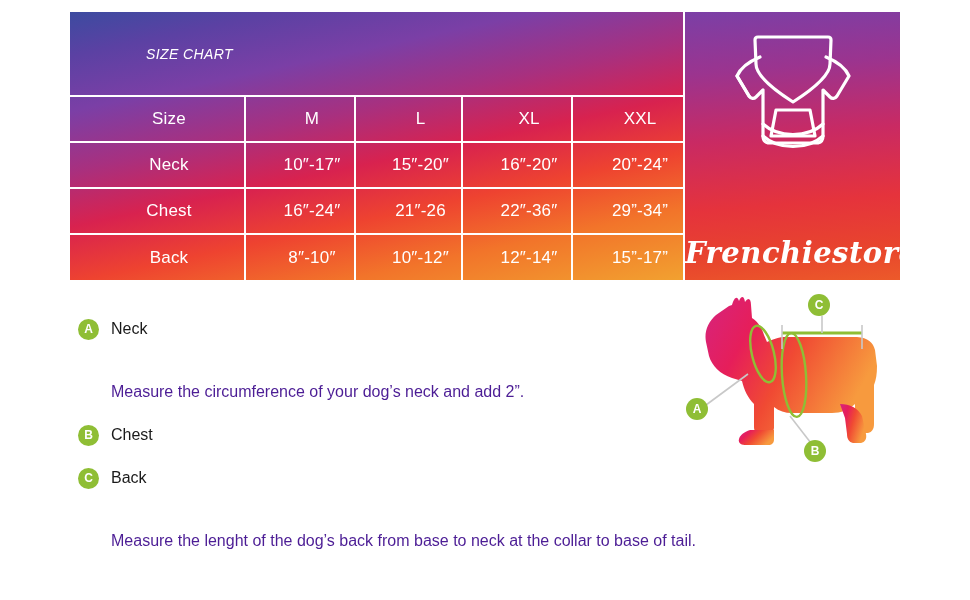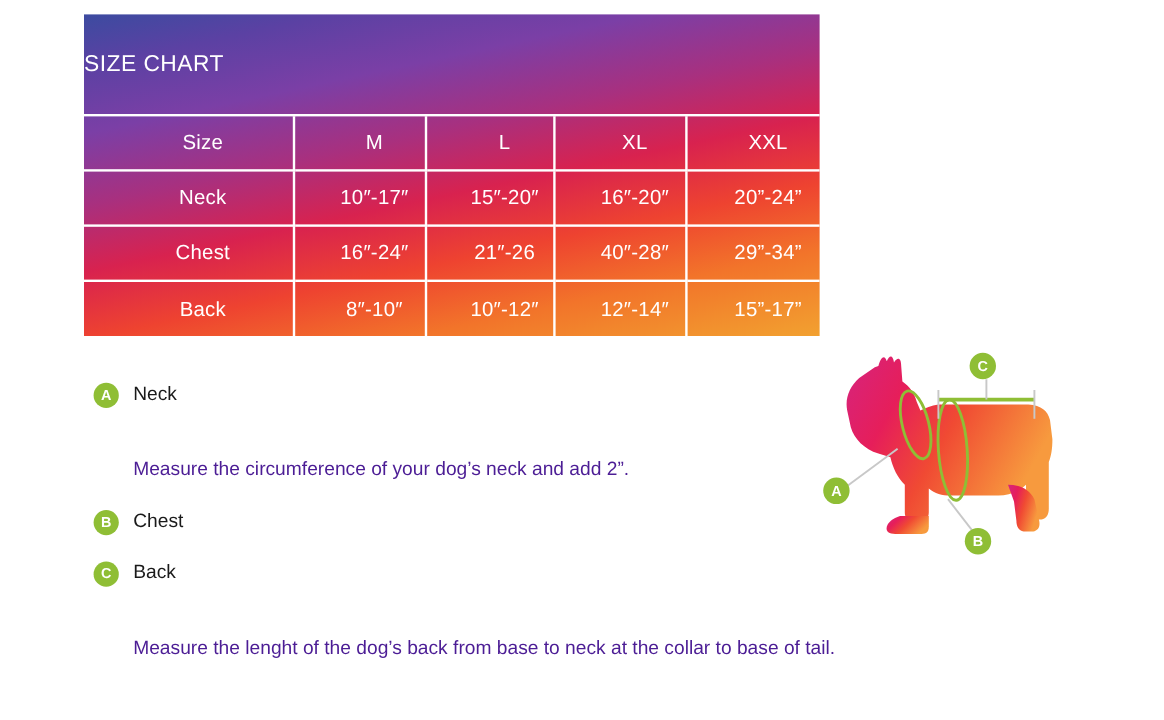--- a/index.html
+++ b/index.html
@@ -34,22 +34,24 @@
     text-align: center;
     vertical-align: middle;
     font-size: 17px;
     letter-spacing: .2px;
     white-space: nowrap;
   }
   .tbl td.label-cell { font-size: 17px; }
   .tbl tr.header-row td {
     border-left: none; border-top: none; border-right: none;
     text-align: left;
-    font-size: 19px;
+    padding-left: 76px;
+    font-size: 14px;
     letter-spacing: .4px;
+    font-style: italic;
   }
   .tbl tr.size-row td { height: 46px; padding-left: 24px; }
   .tbl td:first-child { border-left: none; }
   .tbl td:last-child { border-right: none; }
   .tbl tr:last-child td { border-bottom: none; }
   col.c-label { width: 175px; }
   col.c-m  { width: 110px; }
   col.c-l  { width: 107px; }
   col.c-xl { width: 110px; }
   col.c-xxl{ width: 111px; }
@@ -170,34 +172,56 @@
           <td class="label-cell">Neck</td>
           <td>10″-17″</td>
           <td>15″-20″</td>
           <td>16″-20″</td>
           <td>20”-24”</td>
         </tr>
         <tr class="size-row">
           <td class="label-cell">Chest</td>
           <td>16″-24″</td>
           <td>21″-26</td>
-          <td>40″-28″</td>
+          <td>22″-36″</td>
           <td>29”-34”</td>
         </tr>
         <tr class="size-row">
           <td class="label-cell">Back</td>
           <td>8″-10″</td>
           <td>10″-12″</td>
           <td>12″-14″</td>
           <td>15”-17”</td>
         </tr>
       </tbody>
     </table>
   </div>
 
+  <div class="logo-panel">
+    <span class="hoodie-icon">
+      <svg width="150" height="165" viewBox="0 0 150 165" fill="none" stroke="#ffffff" stroke-width="3.2" stroke-linejoin="round" stroke-linecap="round">
+
+        <path d="M40 13 H110 C112 13 113 14 113 16 L112 40 C112 50 100 62 75 78
+                 C50 62 38 50 38 40 L37 16 C37 14 38 13 40 13 Z"></path>
+
+        <path d="M42 33 C30 38 22 45 19 52 L31 72 C33 75 36 75 38 73 L45 66
+                 L45 112 C45 116 46 118 50 119 L100 119 C104 118 105 116 105 112
+                 L105 66 L112 73 C114 75 117 75 119 72 L131 52
+                 C128 45 120 38 108 33"></path>
+
+        <path d="M19 52 L31 72"></path>
+
+        <path d="M45 112 C60 126 90 126 105 112"></path>
+        <path d="M45 100 C60 114 90 114 105 100"></path>
+
+        <path d="M58 86 H92 L97 112 H53 Z"></path>
+      </svg>
+    </span>
+    <span class="brand-logo">Frenchiestore</span>
+  </div>
 
   <div class="instructions">
 
     <div class="instr-item">
       <span class="badge">A</span>
       <div class="instr-title">Neck</div>
       <div class="instr-desc">Measure the circumference of your dog’s neck and add 2”.</div>
     </div>
 
     <div class="instr-item">

